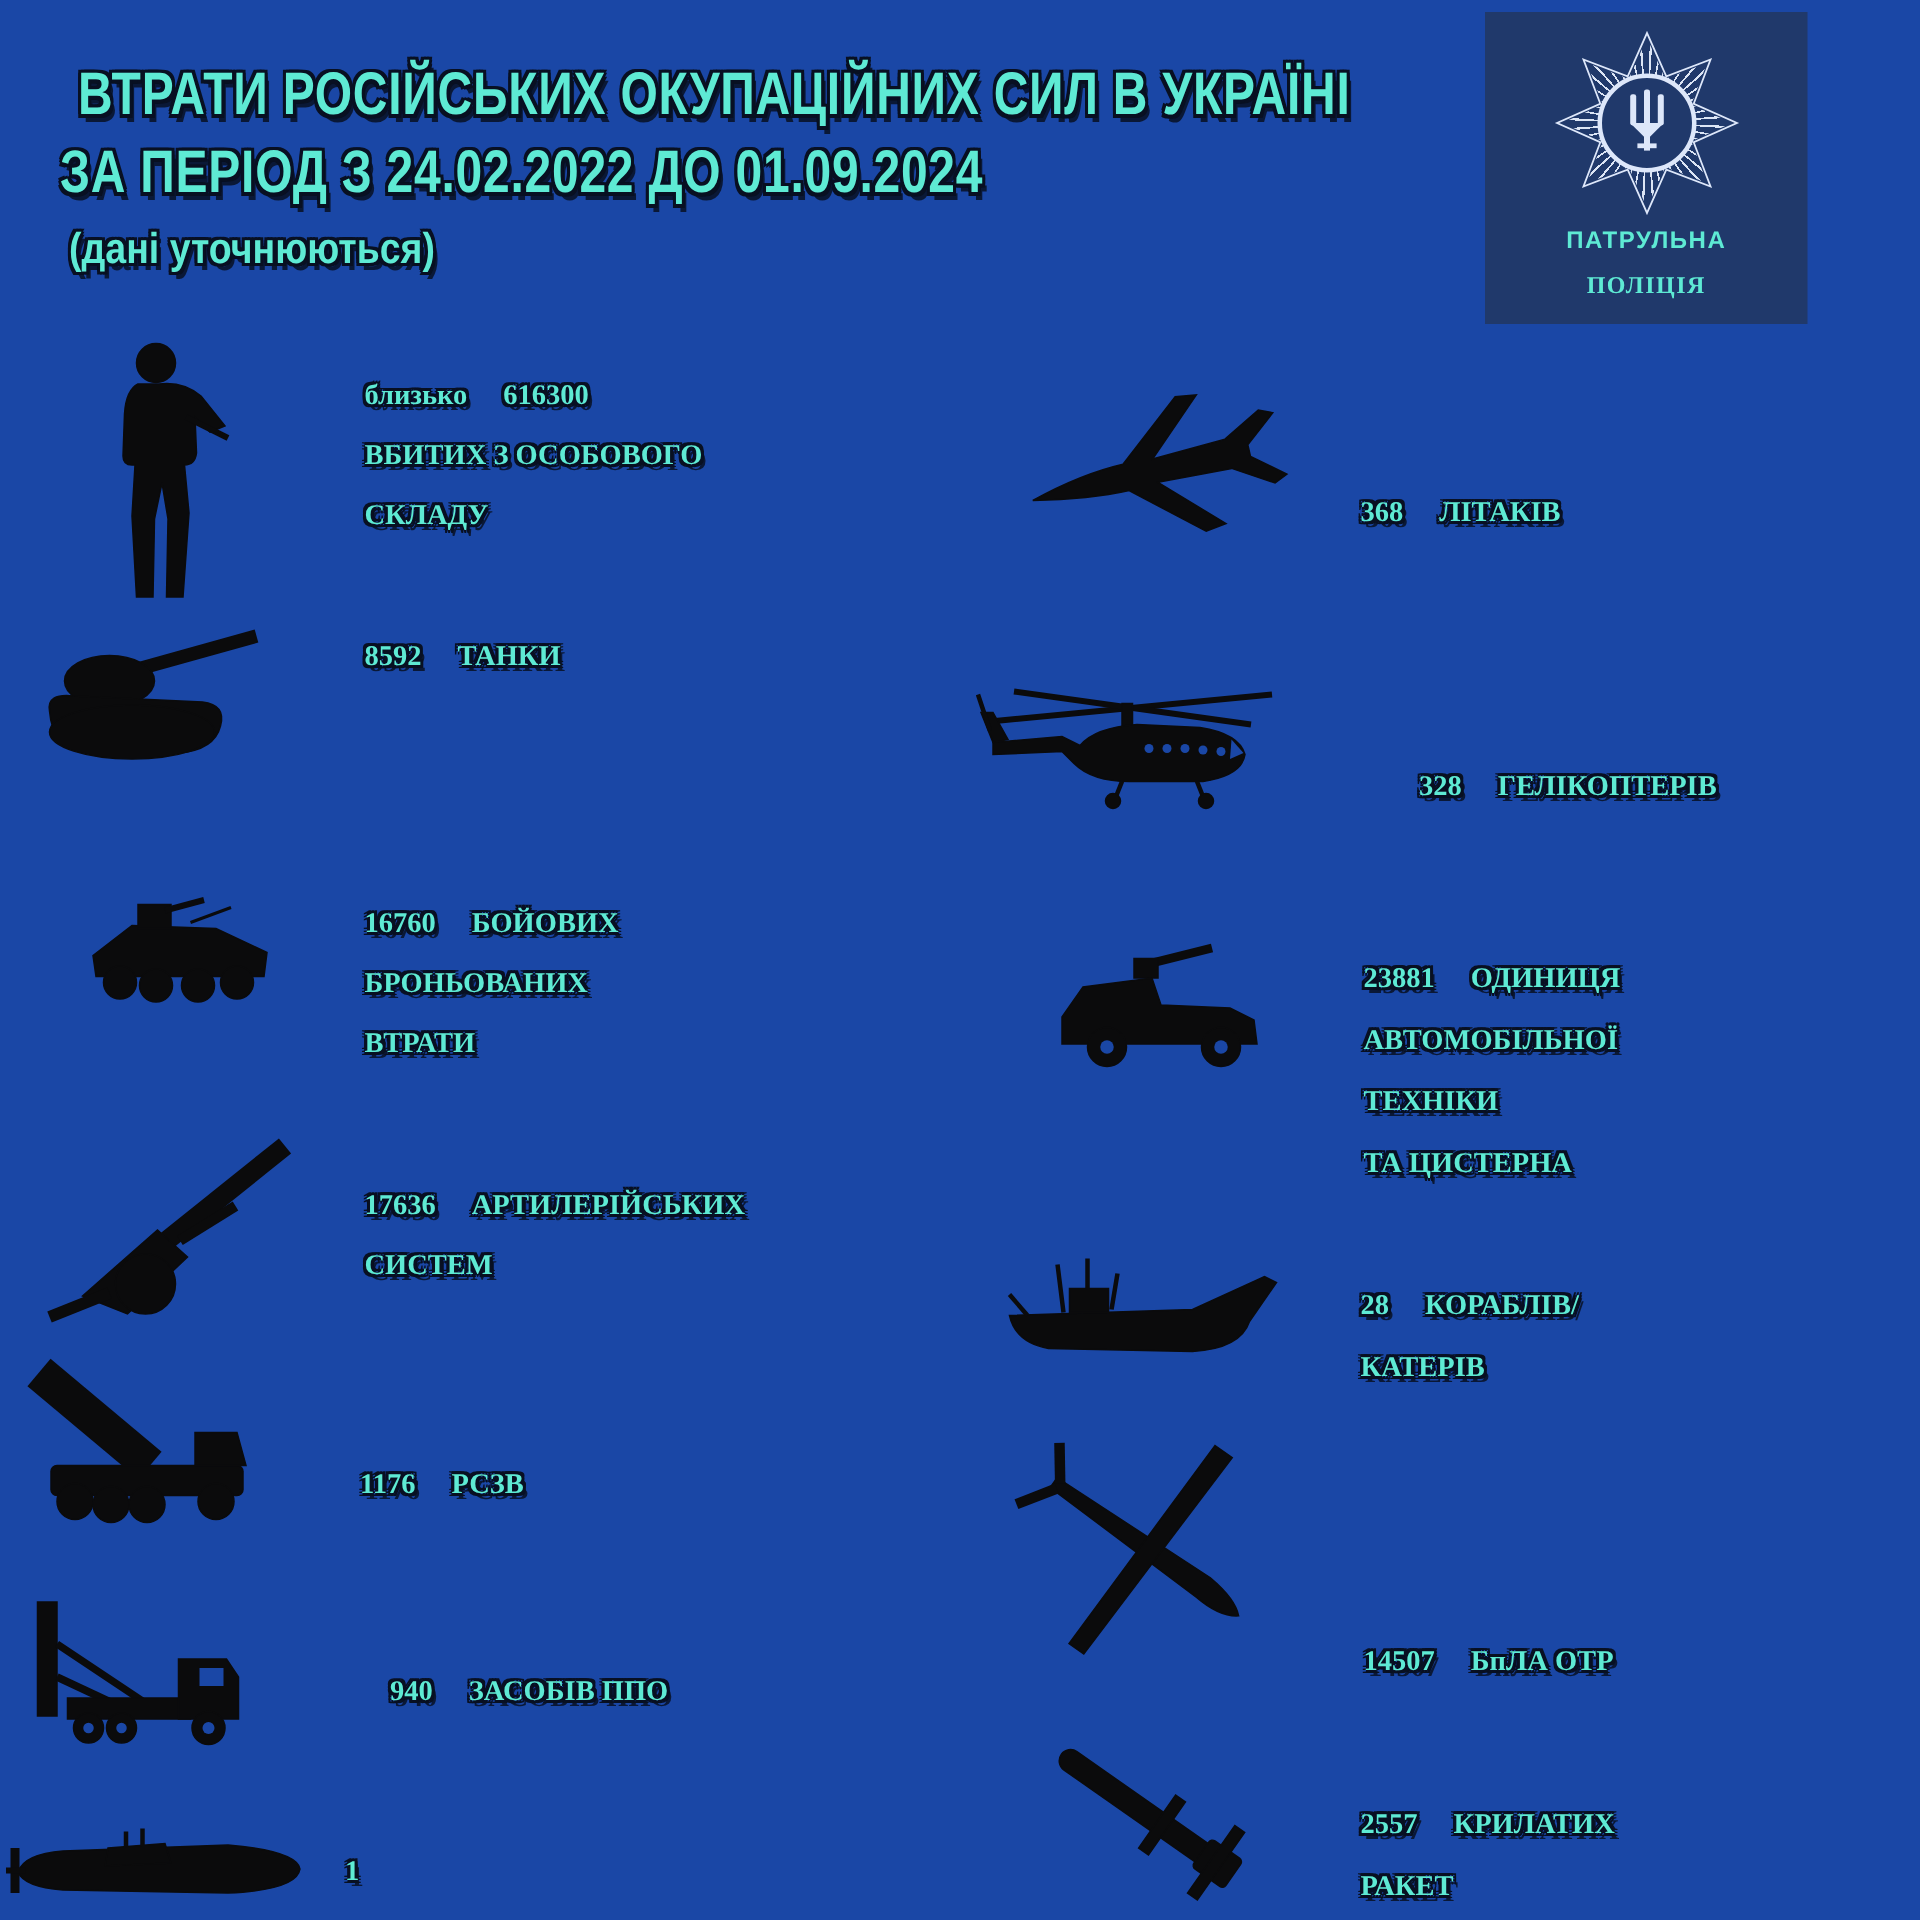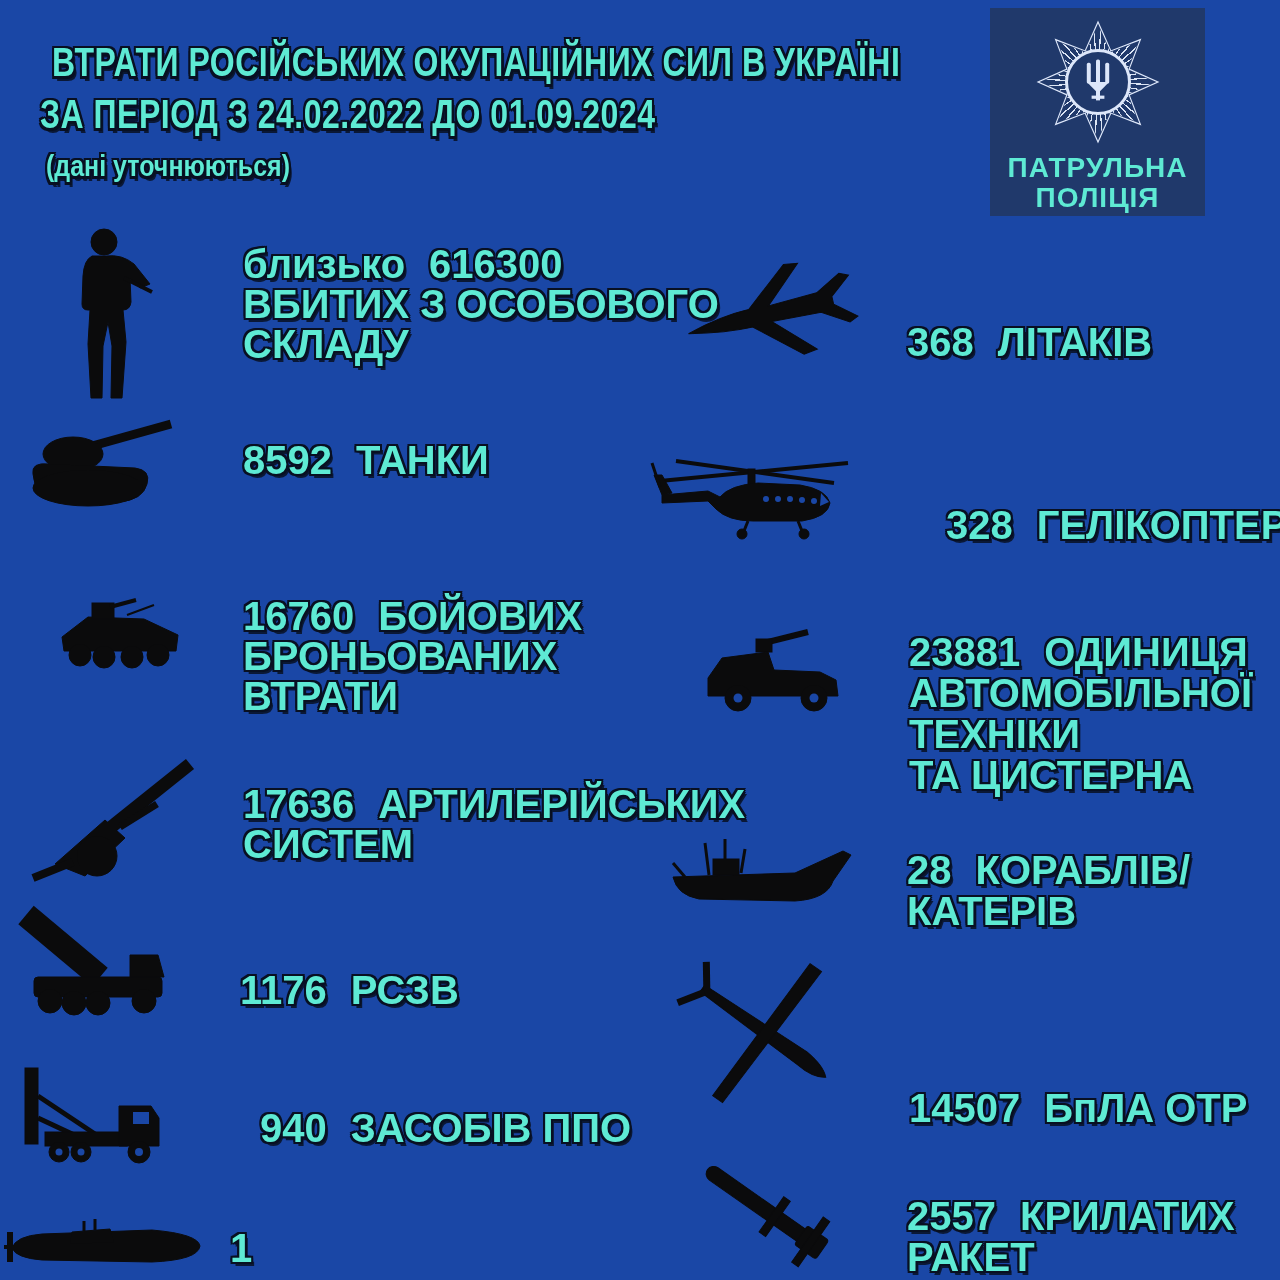--- a/index.html
+++ b/index.html
@@ -15,38 +15,38 @@
       -2px 2px 0 #081022, 2px 2px 0 #081022,
       0 -2px 0 #081022, 0 2px 0 #081022,
       -2px 0 0 #081022, 2px 0 0 #081022,
       3px 4px 0 rgba(8,16,34,.85);
   }
   .title-line{position:absolute; font-size:32px; letter-spacing:.5px; white-space:nowrap;
     transform:scaleY(1.25); transform-origin:0 0;}
   #title1{left:52px; top:40px;}
   #title2{left:40px; top:92px;}
   #note{position:absolute; left:46px; top:150px; font-size:25px; transform:scaleY(1.15); transform-origin:0 0;}
-  .txt{position:absolute; font-size:40px; line-height:40px; white-space:nowrap;}
+  .txt{position:absolute; font-size:19px; line-height:40px; white-space:nowrap;font-family:Liberation Serif, serif;}
   .txt .line{display:flex; gap:24px;}
   
   .badge{position:absolute; left:990px; top:8px; width:215px; height:208px; background:#20396b;}
   .starbox{position:absolute; left:44px; top:10px; width:128px; height:128px;}
   .star-a,.star-b,.sunrays{position:absolute; clip-path:polygon(
       50% 2%, 60.3% 25.1%, 83.9% 16.1%, 74.9% 39.7%, 98% 50%, 74.9% 60.3%,
       83.9% 83.9%, 60.3% 74.9%, 50% 98%, 39.7% 74.9%, 16.1% 83.9%, 25.1% 60.3%,
       2% 50%, 25.1% 39.7%, 16.1% 16.1%, 39.7% 25.1%);}
   .star-a{inset:0; background:#dde7fa;}
   .star-b{inset:3px; background:#20396b;}
   .sunrays{inset:5px; background:repeating-conic-gradient(from 2deg,
       rgba(230,238,252,.95) 0deg 1.8deg, rgba(230,238,252,0) 1.8deg 7.5deg);}
   .ring{position:absolute; left:50%; top:50%; width:60px; height:60px; margin:-33px 0 0 -33px;
     border:3px solid #dde7fa; border-radius:50%; background:#20396b;
     display:flex; align-items:center; justify-content:center;}
-  .badge-org{position:absolute; width:100%; text-align:center; font-size:28px; letter-spacing:1px;}
-  #org1{top:144px;} #org2{top:174px;}
+  .badge-org{position:absolute; width:100%; text-align:center; font-size:16px; letter-spacing:1px;}
+  #org1{top:144px;} #org2{top:174px;font-family:Liberation Serif, serif;}
   
   .icn{position:absolute;}
   .icn svg{display:block; width:100%; height:100%;}
   .sil{fill:#0b0b0c; stroke:#0b0b0c;}
   .hole{fill:#1a47a6; stroke:none;}
   
   #i-l1{left:62px;  top:226px;  width:95px;  height:185px;}
   #i-l2{left:25px;  top:412px;  width:150px; height:105px;}
   #i-l3{left:52px;  top:585px;  width:140px; height:92px;}
   #i-l4{left:25px;  top:752px;  width:175px; height:132px;}
@@ -57,21 +57,21 @@
   #i-r2{left:648px; top:451px;  width:218px; height:105px;}
   #i-r3{left:698px; top:622px;  width:162px; height:98px;}
   #i-r4{left:665px; top:833px;  width:198px; height:82px;}
   #i-r5{left:670px; top:948px;  width:195px; height:172px;}
   #i-r6{left:688px; top:1146px; width:152px; height:130px;}
   #i-r1 svg{transform:rotate(-13deg);}
   #i-r5 svg{transform:rotate(35deg);}
   #i-r6 svg{transform:rotate(35deg);}
   
   #t-l1{left:243px; top:244px;}
-  #t-l2{left:243px; top:440px;}
+  #t-l2{left:243px; top:418px;}
   #t-l3{left:243px; top:596px;}
   #t-l4{left:243px; top:784px;}
   #t-l5{left:240px; top:970px;}
   #t-l6{left:232px; top:1108px;padding-left:28px;}
   #t-l7{left:230px; top:1228px;}
   #t-r1{left:907px; top:322px;}
   #t-r2{left:907px; top:505px;padding-left:39px;}
   #t-r3{left:909px; top:632px; line-height:41px;}
   #t-r4{left:907px; top:850px; line-height:41px;text-align:center;}
   #t-r5{left:909px; top:1044px;margin-top:44px;}

